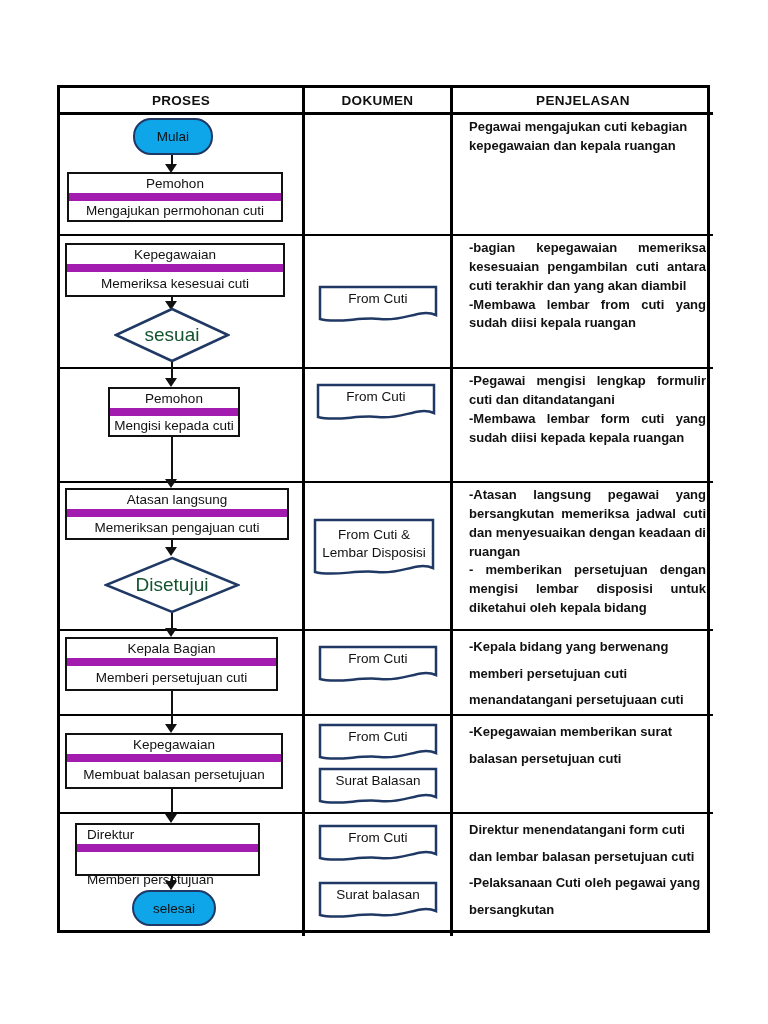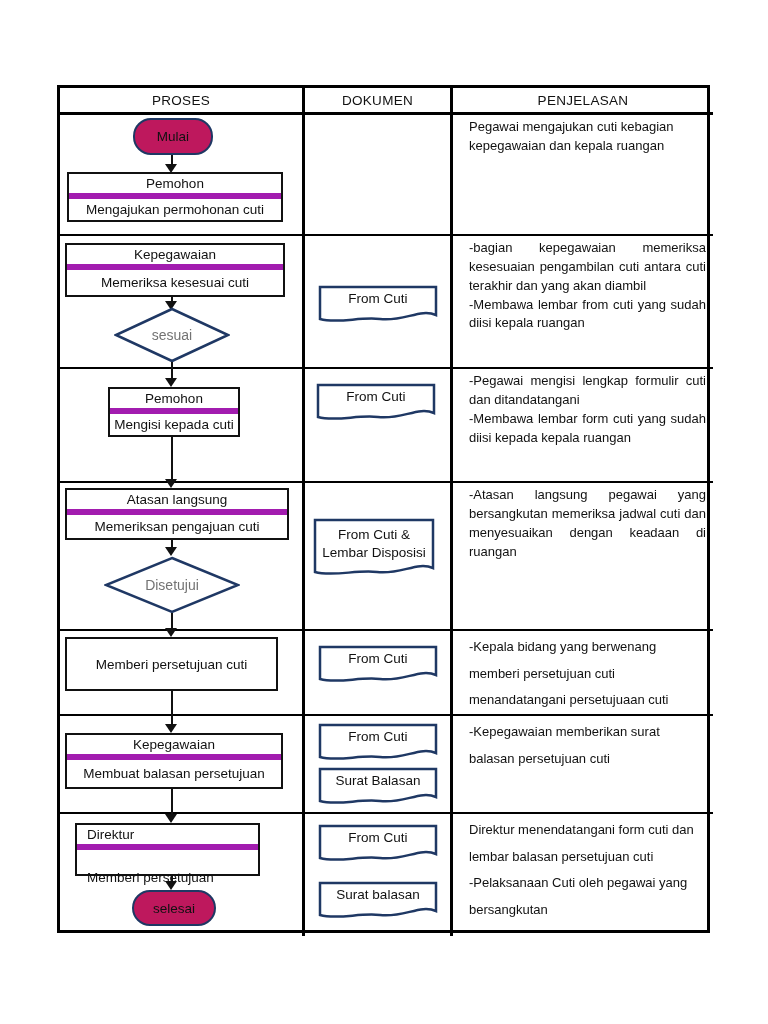--- a/index.html
+++ b/index.html
@@ -6,50 +6,50 @@
   body{width:768px;height:1024px;position:relative;font-family:"Liberation Sans",sans-serif;color:#111;}
 
   
   .tbl{
     position:absolute;left:57px;top:85px;width:653px;height:848px;
     border:3px solid #000;box-sizing:border-box;background:#fff;
     display:grid;
     grid-template-columns:245px 148px 260px;
     grid-template-rows:27px 121px 133px 114px 148px 85px 98px 122px;
   }
-  .cell{box-sizing:border-box;overflow:hidden;}
+  .cell{box-sizing:border-box;overflow:hidden;font-weight:bold;}
   .col1,.col2{border-right:3px solid #000;}
   .rb{border-bottom:2px solid #000;}
   .hd{border-bottom:3px solid #000;display:flex;align-items:center;justify-content:center;
       font-size:13.5px;letter-spacing:.3px;}
   .exp{padding:3px 7px 2px 16px;font-size:13px;line-height:1.45;}
   .exp p{margin:0;text-align:justify;}
   .exp p.nj{text-align:left;}
   .wide{line-height:2.05;}
   .wide p{text-align:left;}
 
   
   .overlay{position:absolute;left:57px;top:85px;width:653px;height:848px;pointer-events:none;}
   .shape{position:absolute;box-sizing:border-box;}
 
   .terminator{
-    border:2.5px solid #1f3864;border-radius:18px;background:#be185d;
+    border:2.5px solid #1f3864;border-radius:18px;background:#0ea5e9;
     display:flex;align-items:center;justify-content:center;font-size:13.5px;color:#111;
   }
   .pbox{border:2px solid #111;background:#fff;font-size:13.5px;color:#111;display:flex;flex-direction:column;}
-  .pbox .t{flex:0 0 auto;border-bottom:6px solid #a21caf;display:flex;align-items:center;justify-content:center;padding:2px 4px;}
+  .pbox .t{flex:0 0 auto;border-bottom:8px solid #a21caf;display:flex;align-items:center;justify-content:center;padding:2px 4px;}
   .pbox .d{flex:1 1 auto;display:flex;align-items:center;justify-content:center;padding:2px 4px;}
   .pbox.leftal .t,.pbox.leftal .d{justify-content:flex-start;padding-left:10px;}
 
   .vline{position:absolute;left:114px;width:2px;background:#111;}
   .ahead{position:absolute;left:108px;width:0;height:0;
          border-left:6px solid transparent;border-right:6px solid transparent;border-top:9px solid #111;}
 
   .diamond{position:absolute;}
-  .diamond .lbl{position:absolute;inset:0;display:flex;align-items:center;justify-content:center;font-size:14px;color:#737373;}
+  .diamond .lbl{position:absolute;inset:0;display:flex;align-items:center;justify-content:center;font-size:19px;color:#14532d;}
 
   .doc{position:absolute;}
   .doc .lbl{position:absolute;left:0;right:0;top:0;height:29px;display:flex;align-items:center;justify-content:center;
             font-size:13.5px;color:#111;text-align:center;line-height:1.35;}
   .doc.tall .lbl{height:52px;}
 </style>
 </head>
 <body>
 
 <div class="tbl">
@@ -75,20 +75,21 @@
   <div class="cell col2 rb"></div>
   <div class="cell rb exp">
     <p>-Pegawai mengisi lengkap formulir cuti dan ditandatangani</p>
     <p>-Membawa lembar form cuti yang sudah diisi kepada kepala ruangan</p>
   </div>
 
   <div class="cell col1 rb"></div>
   <div class="cell col2 rb"></div>
   <div class="cell rb exp">
     <p>-Atasan langsung pegawai yang bersangkutan memeriksa jadwal cuti dan menyesuaikan dengan keadaan di ruangan</p>
+    <p>- memberikan persetujuan dengan mengisi lembar disposisi untuk diketahui oleh kepala bidang</p>
   </div>
 
   <div class="cell col1 rb"></div>
   <div class="cell col2 rb"></div>
   <div class="cell rb exp wide">
     <p>-Kepala bidang yang berwenang memberi persetujuan cuti menandatangani persetujuaan cuti</p>
   </div>
 
   <div class="cell col1 rb"></div>
   <div class="cell col2 rb"></div>
@@ -149,20 +150,21 @@
   <div class="diamond" style="left:47px;top:471px;width:136px;height:58px;">
     <svg width="136" height="58">
       <polygon points="68,2 134,29 68,56 2,29" fill="#ffffff" stroke="#1f3864" stroke-width="2.5"></polygon>
     </svg>
     <div class="lbl">Disetujui</div>
   </div>
   <div class="vline" style="top:528px;height:16px;"></div>
   <div class="ahead" style="top:543px;"></div>
 
   <div class="shape pbox" style="left:8px;top:552px;width:213px;height:54px;">
+    <div class="t">Kepala Bagian</div>
     <div class="d">Memberi persetujuan cuti</div>
   </div>
   <div class="vline" style="top:606px;height:34px;"></div>
   <div class="ahead" style="top:639px;"></div>
 
   <div class="shape pbox" style="left:8px;top:648px;width:218px;height:56px;">
     <div class="t">Kepegawaian</div>
     <div class="d">Membuat balasan persetujuan</div>
   </div>
   <div class="vline" style="top:704px;height:27px;"></div>

